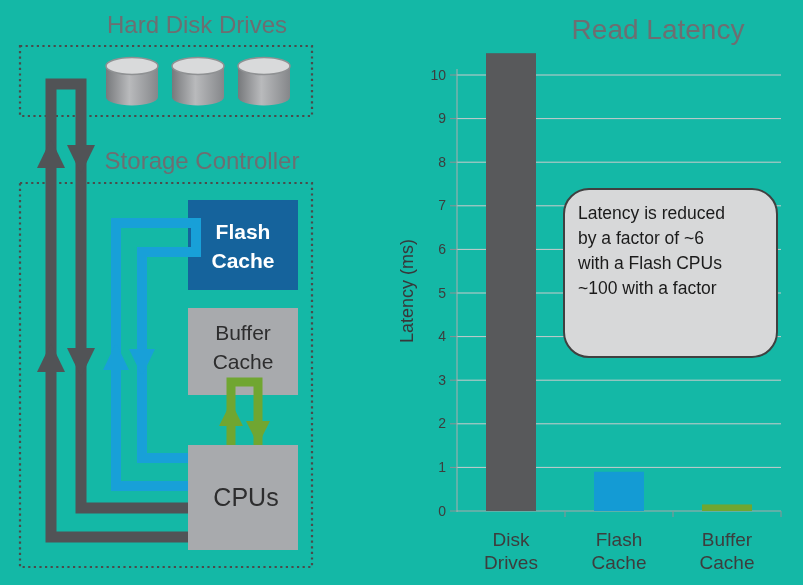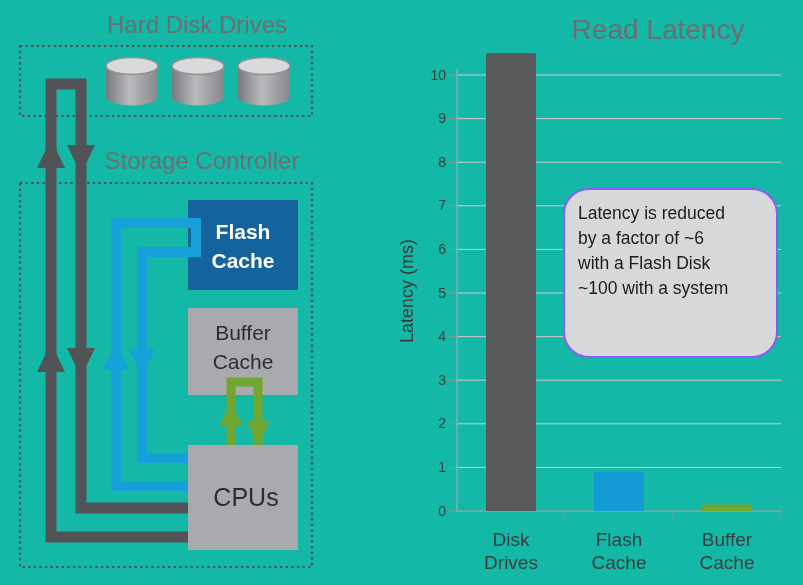--- a/index.html
+++ b/index.html
@@ -18,21 +18,21 @@
   .flow{fill:none;stroke-linejoin:miter;}
 
   
   .chart-title{font-size:28px;fill:#6d6e71;text-anchor:middle;}
   .y-title{font-size:18px;fill:#38383a;text-anchor:middle;}
   .tick{font-size:14px;fill:#3d3d3d;}
   .xlab{font-size:19px;fill:#3d3d3d;}
 
   
   .callout{position:absolute;left:563px;top:188px;width:215px;height:170px;box-sizing:border-box;
-           background:#d7d8d9;border:2px solid #8b5cf6;border-radius:26px;
+           background:#d7d8d9;border:2px solid #404040;border-radius:26px;
            padding:11px 4px 4px 13px;color:#1b1b1b;font-size:17.5px;line-height:25px;}
   .callout div{white-space:nowrap;}
 </style>
 </head>
 <body>
 
 <div class="stage">
 
   <svg class="diagram" width="390" height="585" viewBox="0 0 390 585">
     <defs>
@@ -134,17 +134,17 @@
         <text x="619" y="546" text-anchor="middle" class="xlab"><tspan x="619" dy="0">Flash</tspan><tspan x="619" dy="23">Cache</tspan></text>
         <rect x="702" y="504.46" width="50" height="6.54" fill="#70a631"></rect>
         <line x1="781" x2="781" y1="511" y2="517" stroke="#909194" stroke-width="1"></line>
         <text x="727" y="546" text-anchor="middle" class="xlab"><tspan x="727" dy="0">Buffer</tspan><tspan x="727" dy="23">Cache</tspan></text>
       </g>
   </svg>
 
   <div class="callout">
     <div>Latency is reduced</div>
     <div>by a factor of ~6</div>
-    <div>with a Flash Disk</div>
-    <div>~100 with a system</div>
+    <div>with a Flash CPUs</div>
+    <div>~100 with a factor</div>
     <div></div>
   </div>
 </div>
 
 </body></html>

